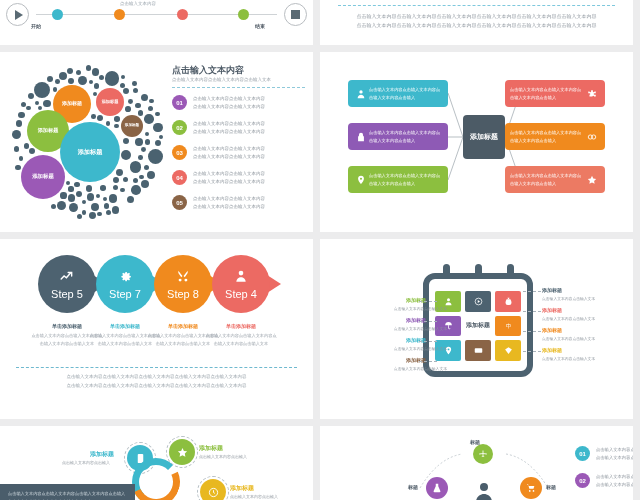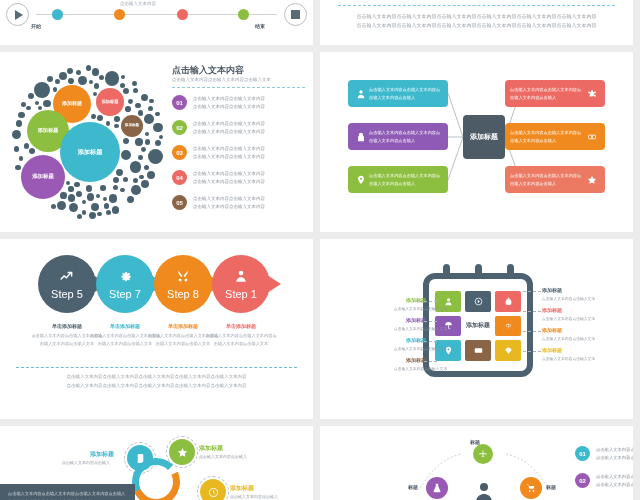--- a/index.html
+++ b/index.html
@@ -541,21 +541,21 @@
           <div class="step-lbl">Step 8</div>
         </div>
         <div class="step-cap" style="left: 147px; color: rgb(240, 138, 30);">单击添加标题</div>
         <div class="step-body" style="left: 147px;">点击输入文本内容点击输入文本内容点击输入文本内容点击输入文本</div>
         <div class="step-tail" style="left: 267px; border-left-color: rgb(236, 106, 99);"></div>
         <div class="step-c" style="left: 212px; background: rgb(236, 106, 99); z-index: 7;">
           <div class="step-ico"><svg width="14" height="14" viewBox="0 0 24 24" fill="#fff">
               <circle cx="12" cy="7" r="4"></circle>
               <path d="M4 22c0-5 4-8 8-8s8 3 8 8z"></path>
             </svg></div>
-          <div class="step-lbl">Step 1</div>
+          <div class="step-lbl">Step 4</div>
         </div>
         <div class="step-cap" style="left: 205px; color: rgb(236, 106, 99);">单击添加标题</div>
         <div class="step-body" style="left: 205px;">点击输入文本内容点击输入文本内容点击输入文本内容点击输入文本</div>
       </div>
     <div class="s5-hr"></div>
     <div class="s5-foot">点击输入文本内容点击输入文本内容点击输入文本内容点击输入文本内容点击输入文本内容</div>
     <div class="s5-foot" style="top:143px">点击输入文本内容点击输入文本内容点击输入文本内容点击输入文本内容点击输入文本内容</div>
   </div>
 
   <div class="slide">

